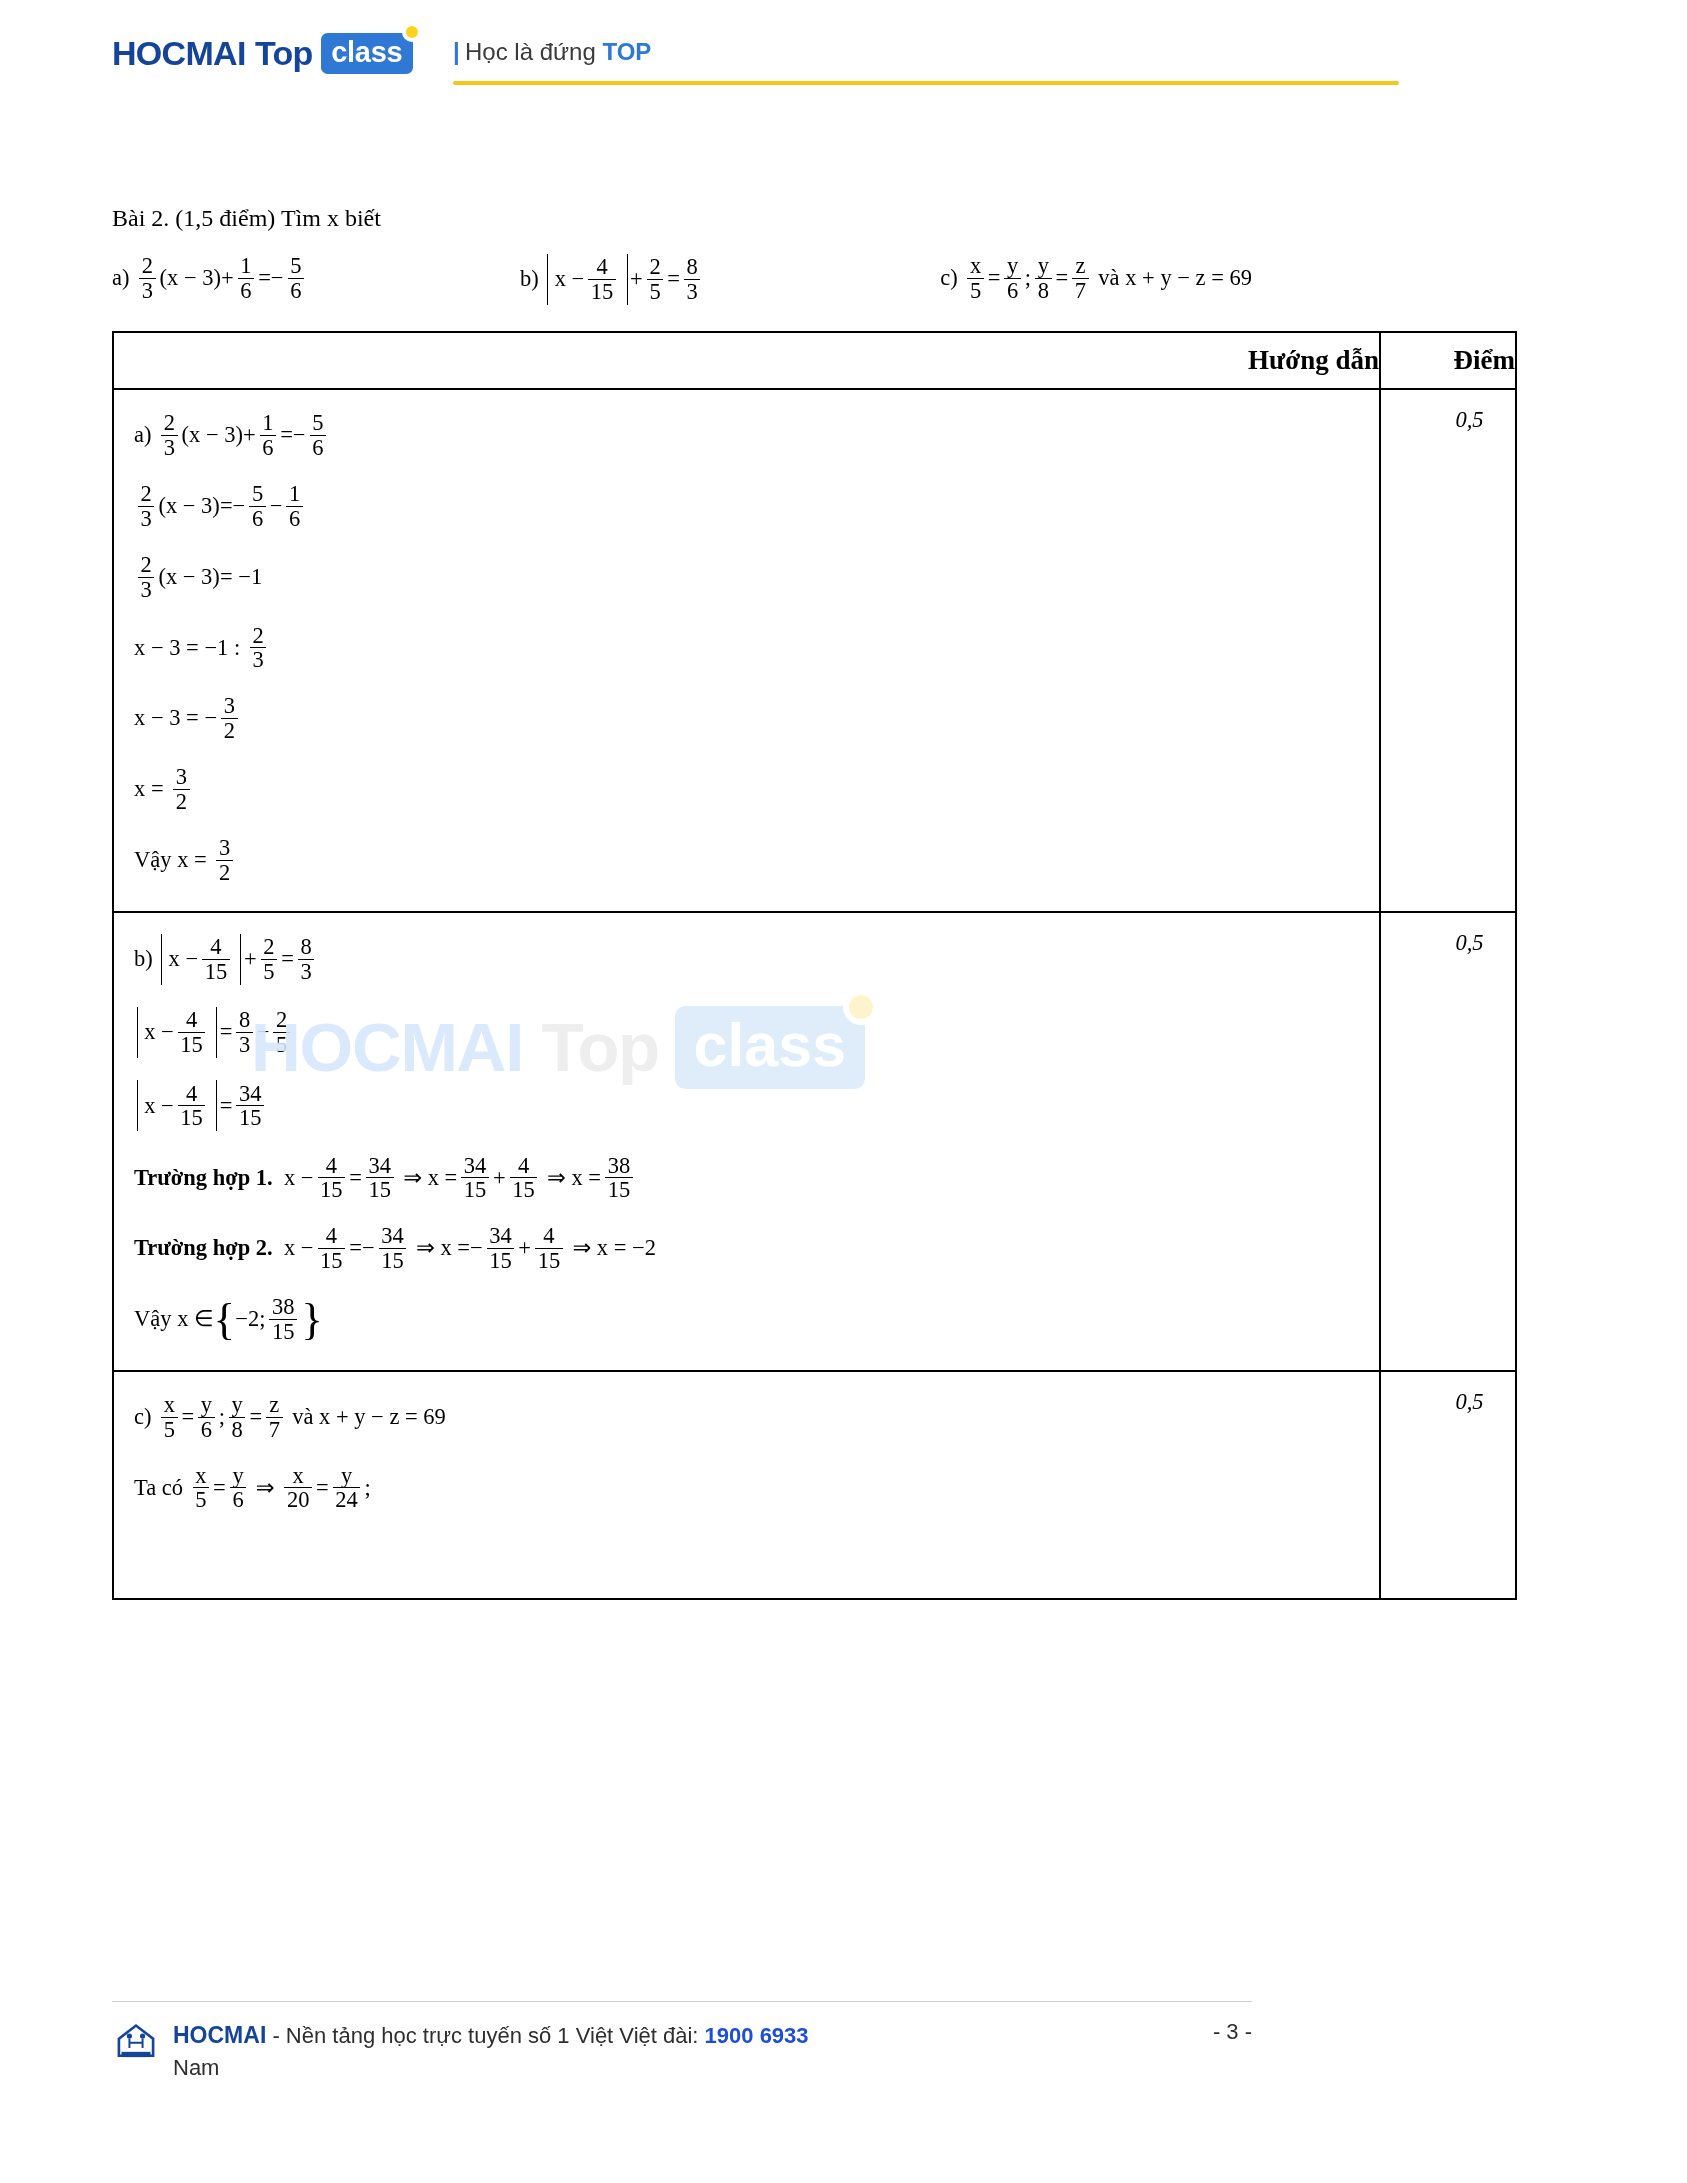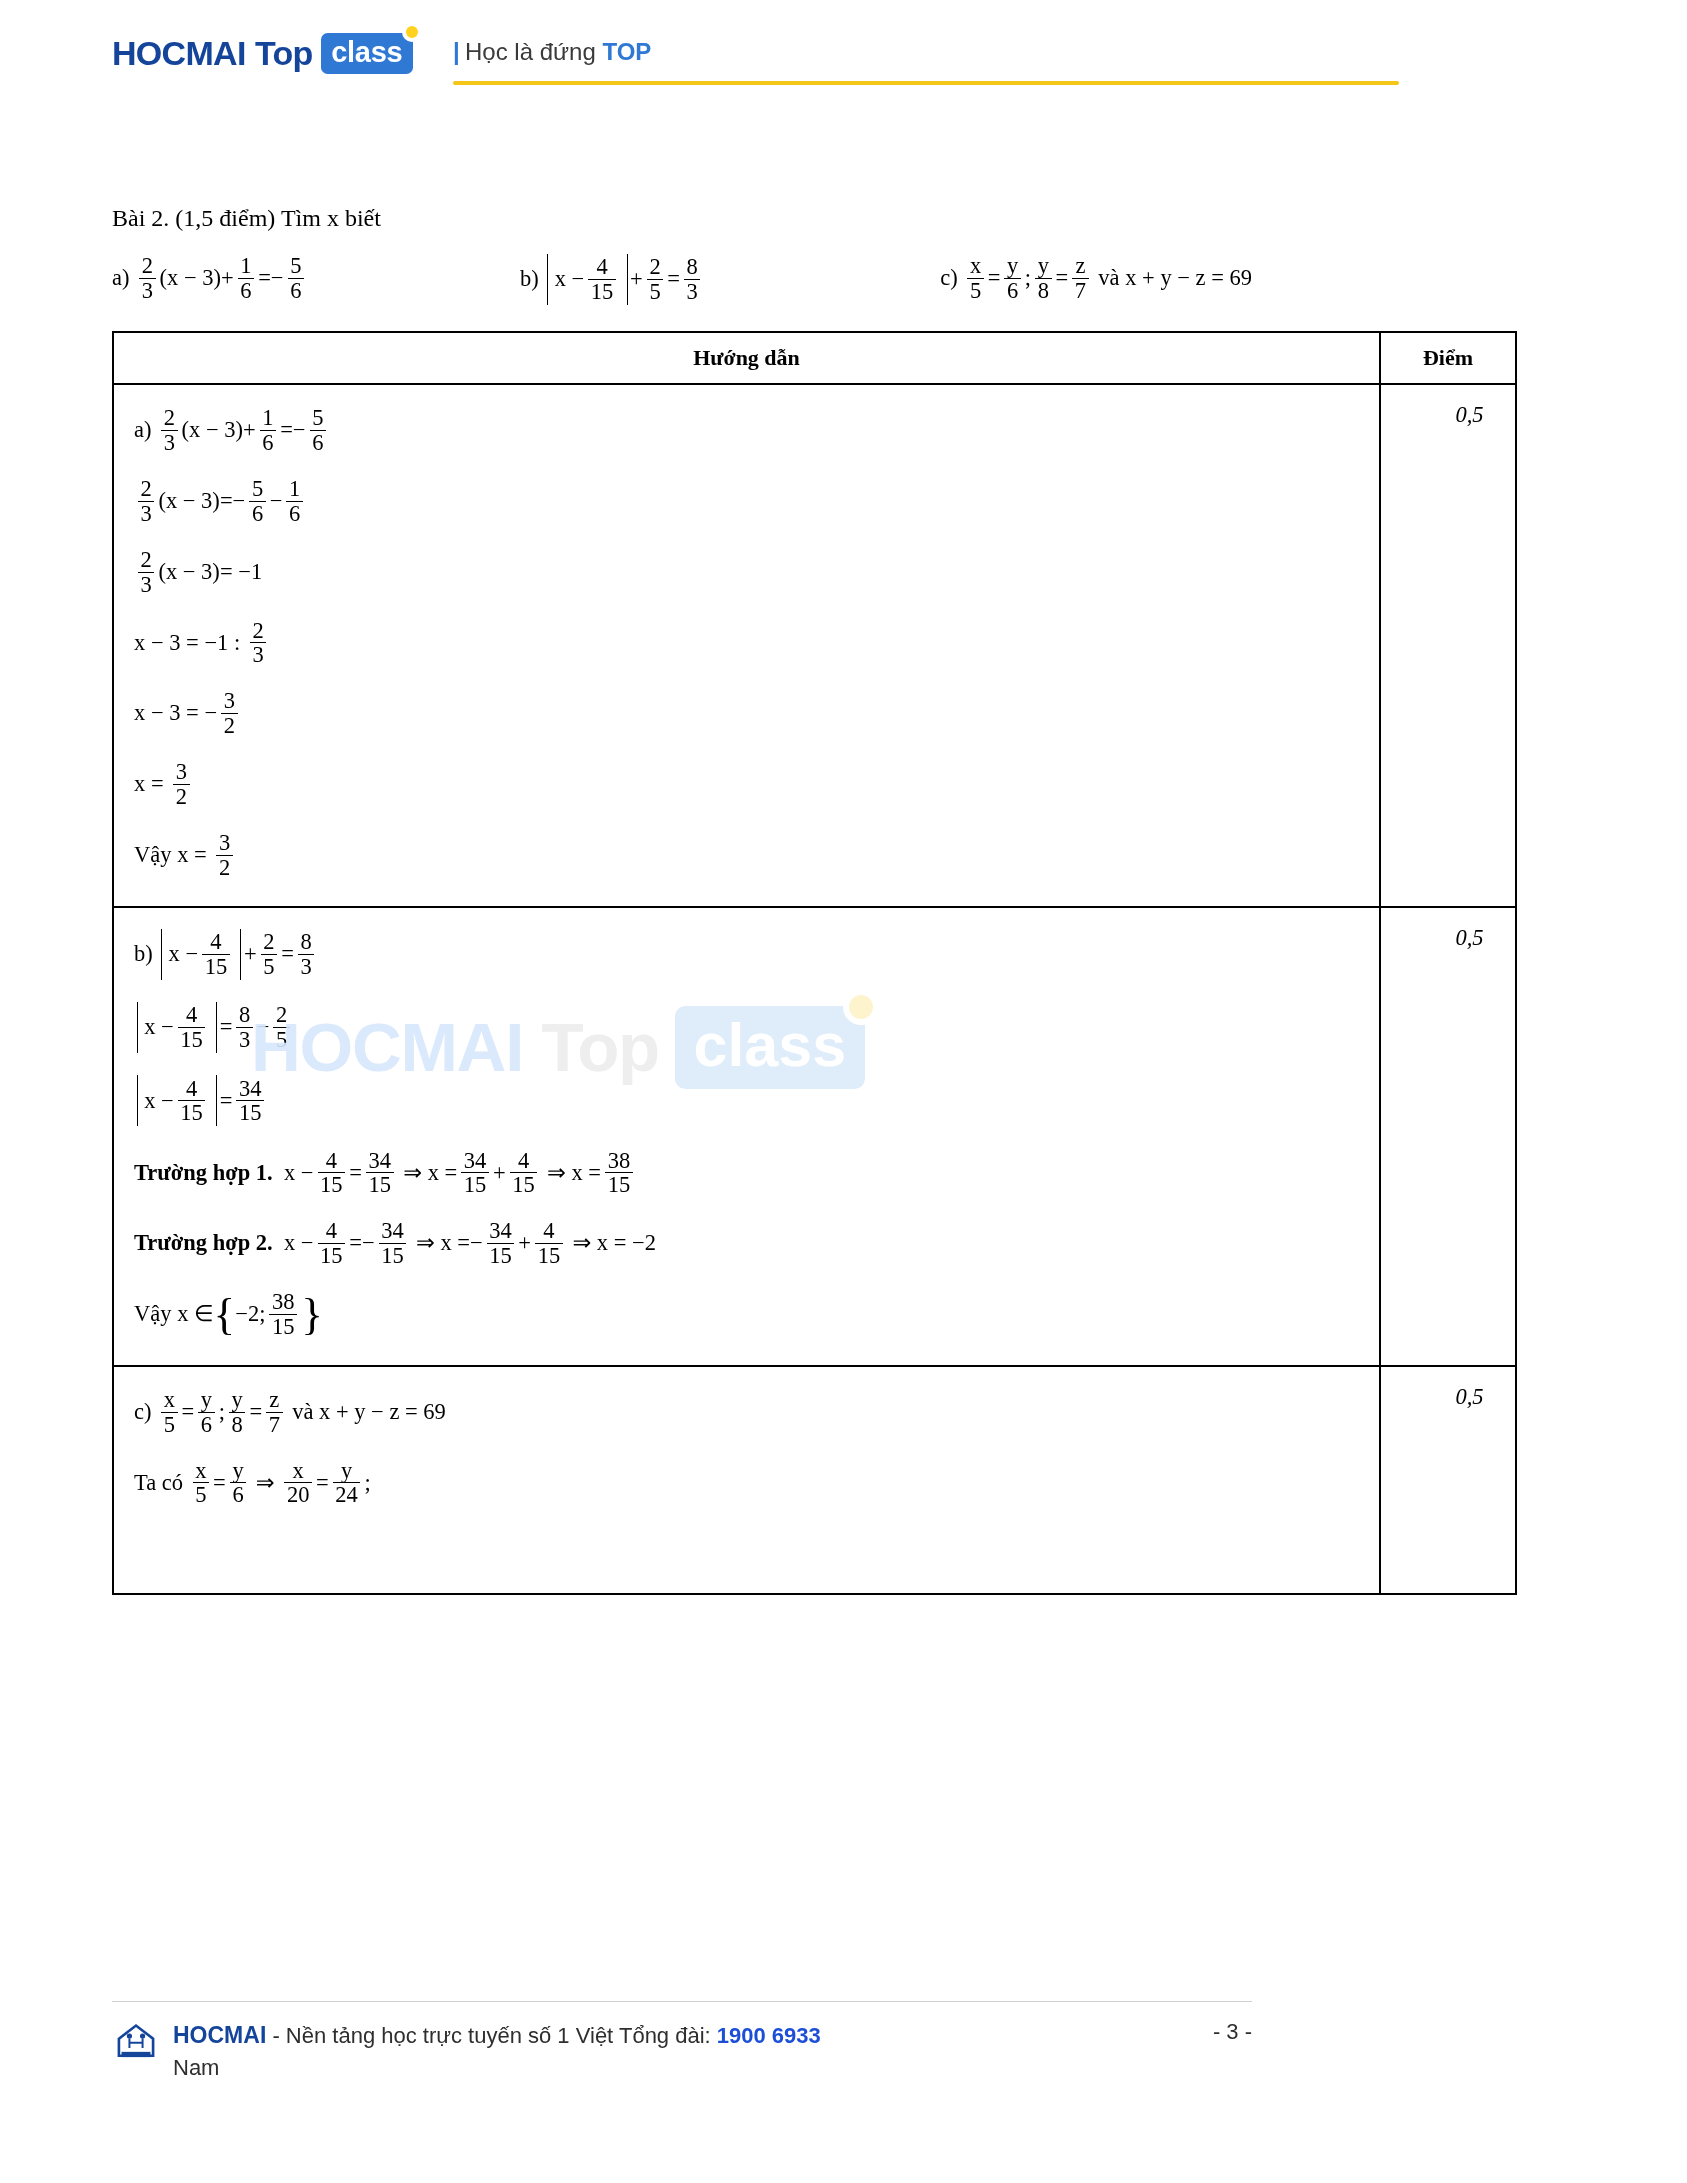--- a/index.html
+++ b/index.html
@@ -155,22 +155,22 @@
     margin-top: 26.5px;
     border-collapse: collapse;
     width: 1403px;
     table-layout: fixed;
   }
   table.guide th, table.guide td {
     border: 2px solid #000;
     vertical-align: top;
   }
   table.guide th {
-    text-align: center;
-    font-size: 22px;
+    text-align: right;
+    font-size: 27px;
     padding: 12px 0 12px 0;
     font-weight: bold;
   }
   .col-guide { width: 1267px; }
   .col-score { width: 136px; }
   td.cell-body {
     padding: 17px 20px 26.5px 20px;
   }
   td.cell-score {
     text-align: center;
@@ -712,21 +712,21 @@
       <div class="foot-logo">
         <svg width="48" height="46" viewBox="0 0 72 70" xmlns="http://www.w3.org/2000/svg" aria-hidden="true">
           <path d="M10 30 L36 10 L62 30 L62 56 L10 56 Z" fill="none" stroke="#15459b" stroke-width="4"></path>
           <circle cx="26" cy="26" r="4" fill="#15459b"></circle>
           <circle cx="46" cy="26" r="4" fill="#15459b"></circle>
           <path d="M26 30 L26 44 M46 30 L46 44 M26 36 L46 36" stroke="#15459b" stroke-width="3" fill="none"></path>
           <rect x="14" y="50" width="44" height="8" fill="#15459b"></rect>
         </svg>
       </div>
       <div class="foot-text">
-        <span class="brand">HOCMAI</span><span> - Nền tảng học trực tuyến số 1 Việt  </span><span>Tổng đài: </span><span class="phone">1900 6933</span>
+        <span class="brand">HOCMAI</span><span> - Nền tảng học trực tuyến số 1 Việt  </span><span>Việt đài: </span><span class="phone">1900 6933</span>
         <div>Nam</div>
       </div>
       <div class="page-num">- 3 -</div>
     </div>
   </div>
 
 </div>
 
 
 </body></html>

